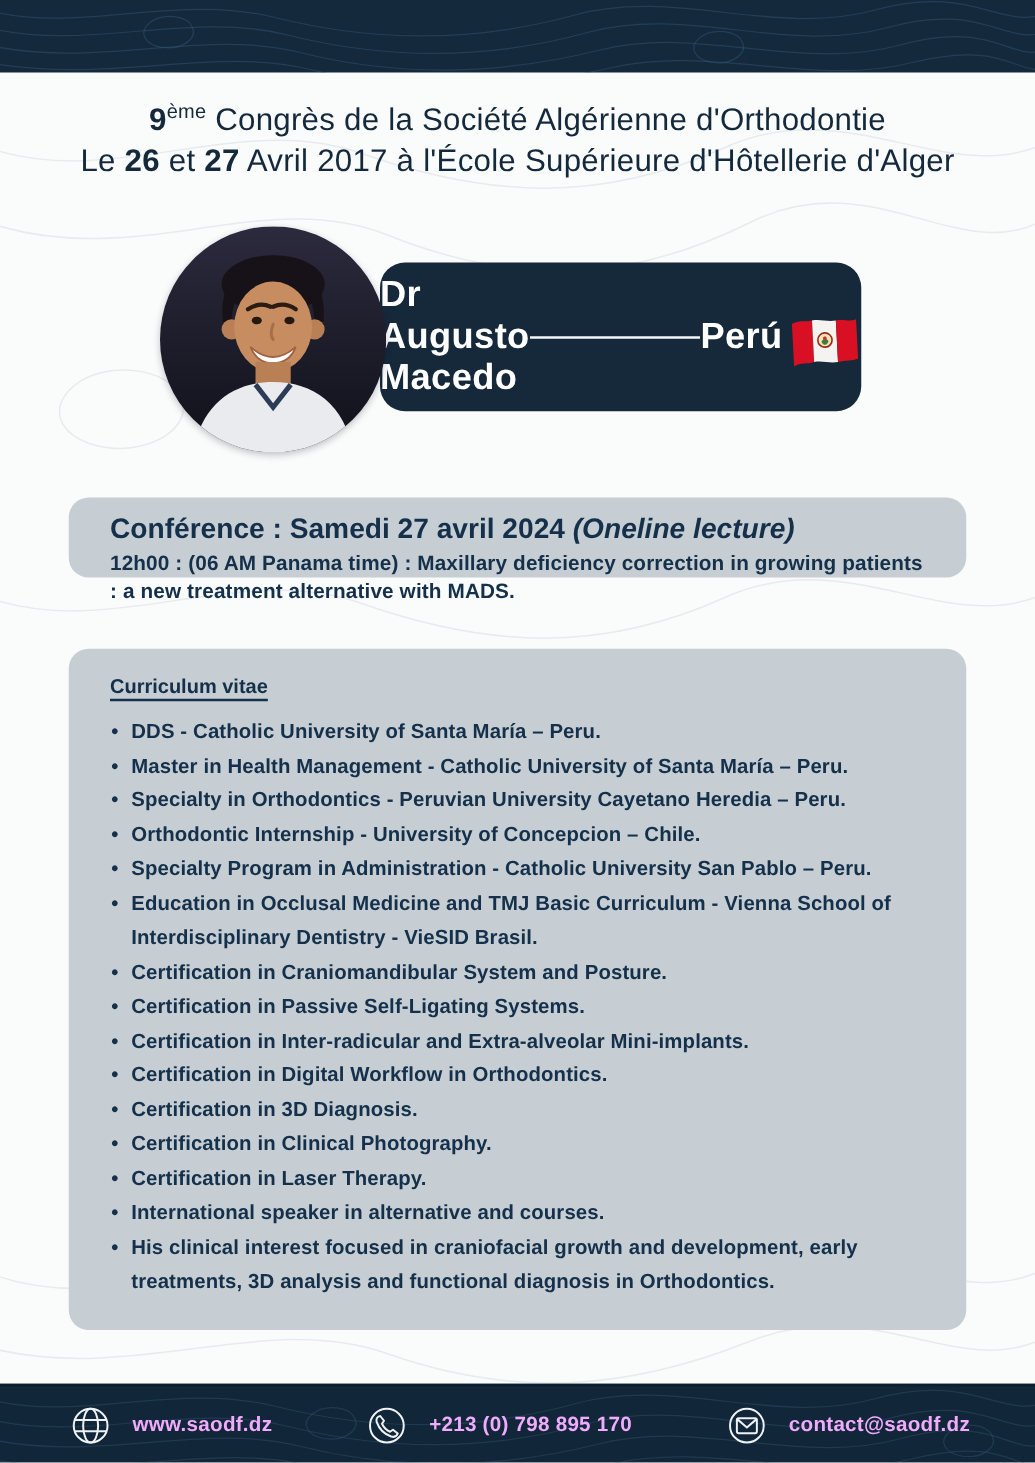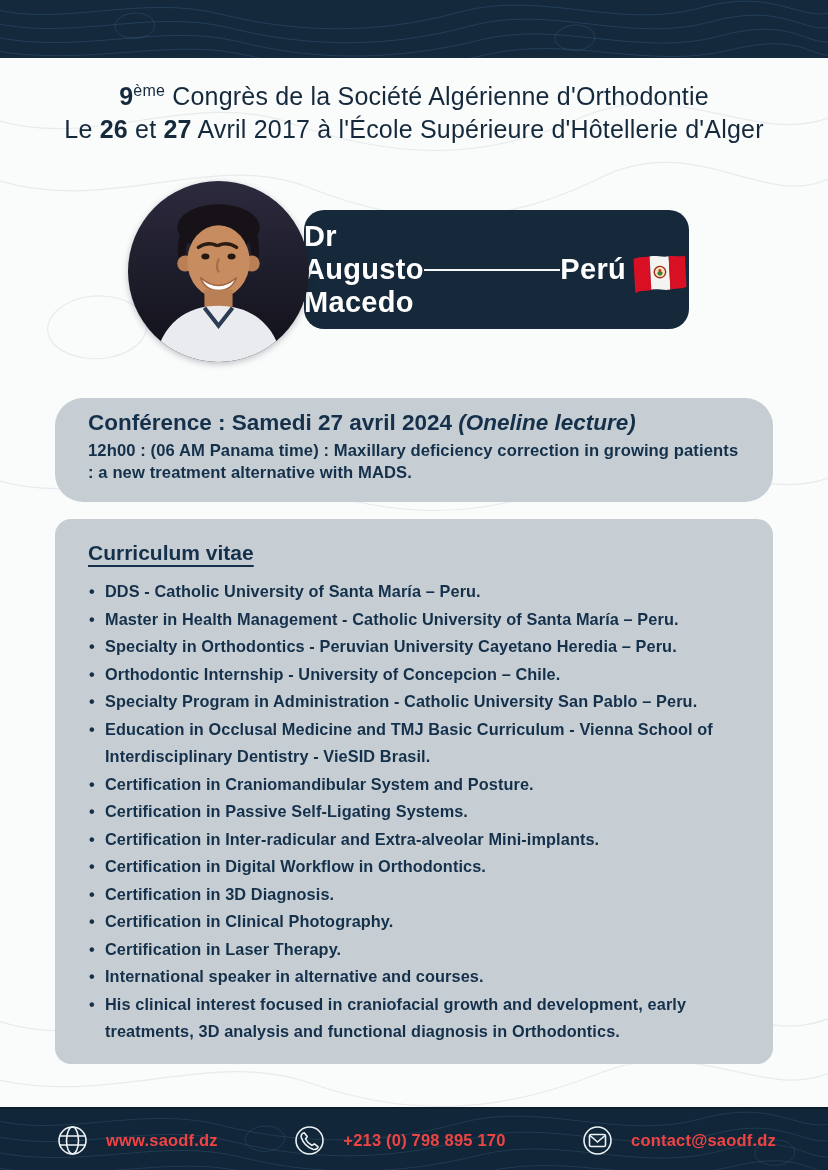--- a/index.html
+++ b/index.html
@@ -37,52 +37,52 @@
     display:flex; flex-direction:row; align-items:center; justify-content:center;
   }
   .badge-name{font-size:29px; font-weight:700; color:#ffffff; letter-spacing:.3px;}
   .badge-divider{width:332px; height:2px; background:#f4f6f8; margin:7px 0 6px 0; border:none;}
   .country-row{display:flex; align-items:center; justify-content:center; gap:5px;}
   .badge-country{font-size:29px; font-weight:700; color:#ffffff; letter-spacing:.3px;}
   .flag{width:58px; height:40px; margin-top:6px;}
 
   
   .conference-box{
-    position:absolute; left:55px; top:398px; width:718px; height:104px;
-    background:#c6ced4; border-radius:28px; box-sizing:border-box;
+    position:absolute; left:55px; top:398px; width:718px; height:64px;
+    background:#c6ced4; border-radius:16px; box-sizing:border-box;
     padding:11px 26px 0 33px; color:#14304a;
   }
   .conf-heading{font-size:22.5px; font-weight:700; line-height:28px; white-space:nowrap;}
   .conf-note{font-style:italic; font-weight:700;}
   .conf-desc{font-size:16.6px; font-weight:600; line-height:22px; margin-top:3px; letter-spacing:.1px;}
 
   
   .cv-box{
     position:absolute; left:55px; top:519px; width:718px; height:545px;
     background:#c6ced4; border-radius:16px; box-sizing:border-box;
     padding:22px 28px 0 33px; color:#14304a;
   }
   .cv-title{
-    font-size:21px; font-weight:700; margin:0 0 13px 0; display:inline-block;
+    font-size:16px; font-weight:700; margin:0 0 13px 0; display:inline-block;
     text-decoration:underline; text-decoration-thickness:2px; text-underline-offset:5px;
   }
   .cv-list{list-style:none; margin:0; padding:0;}
   .cv-list li{
     position:relative; padding-left:17px; font-size:16.3px; font-weight:600;
     line-height:27.5px; letter-spacing:.1px;
   }
   .cv-list li::before{content:"•"; position:absolute; left:1px; top:0;}
 
   
   .footer-inner{
     position:absolute; left:0; top:0; width:828px; height:63px;
     display:flex; align-items:center; justify-content:space-between;
     padding:0 52px; box-sizing:border-box;
   }
-  .footer-item{display:flex; align-items:center; gap:13px; color:#ef4444; font-size:16.5px; font-weight:700; letter-spacing:.2px; cursor:pointer;}
+  .footer-item{display:flex; align-items:center; gap:13px; color:#f0abfc; font-size:16.5px; font-weight:700; letter-spacing:.2px; cursor:pointer;}
   .footer-icon{width:41px; height:41px; flex:0 0 auto;}
 </style>
 </head>
 <body>
 
 <div class="page">
 
   <svg class="page-topo" width="828" height="1049" viewBox="0 0 828 1049" fill="none" stroke="#e7ebed" stroke-width="1.2">
     <path d="M-10 60 C 90 95, 190 30, 290 65 S 480 105, 580 60 S 760 95, 840 55"></path>
     <path d="M-10 120 C 110 160, 210 90, 310 130 S 500 170, 600 120 S 770 160, 840 115"></path>

